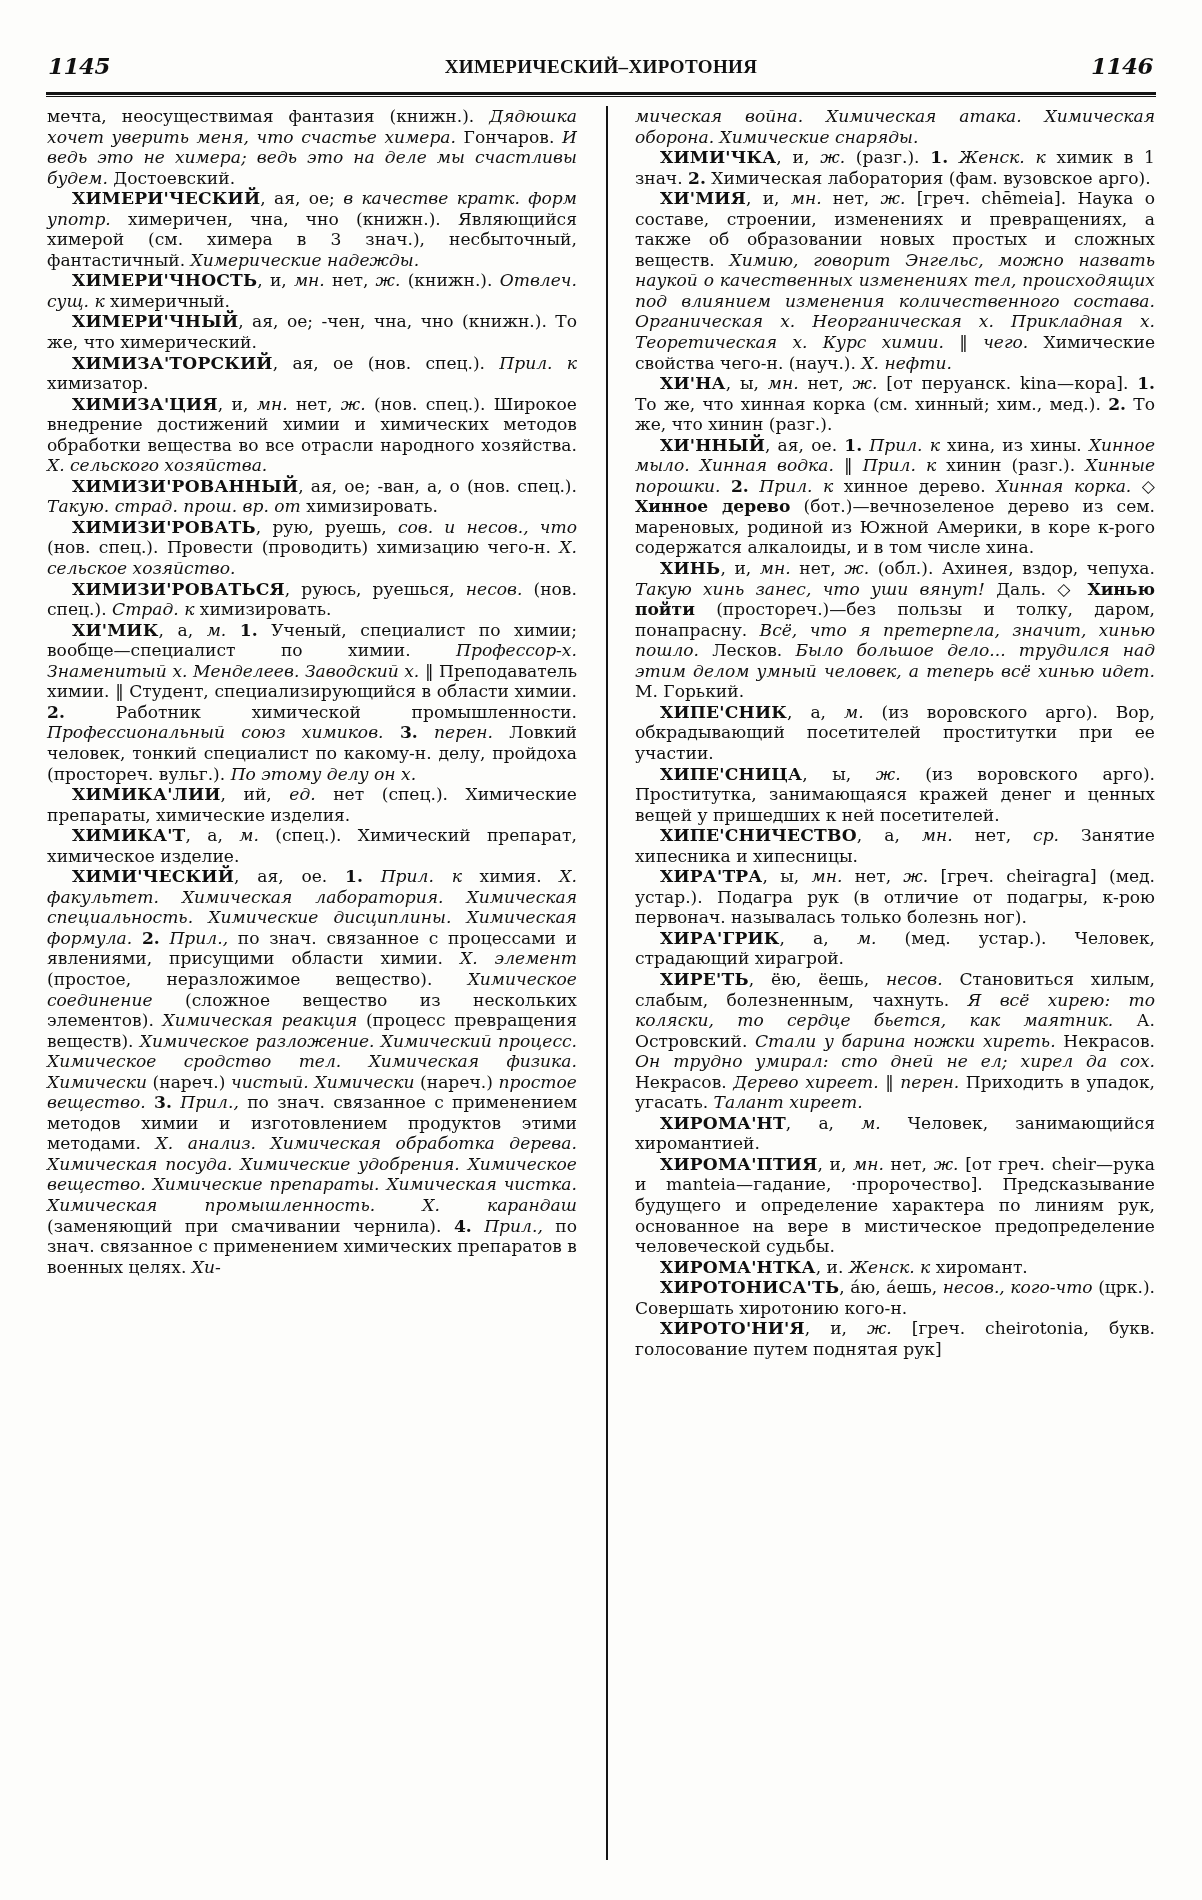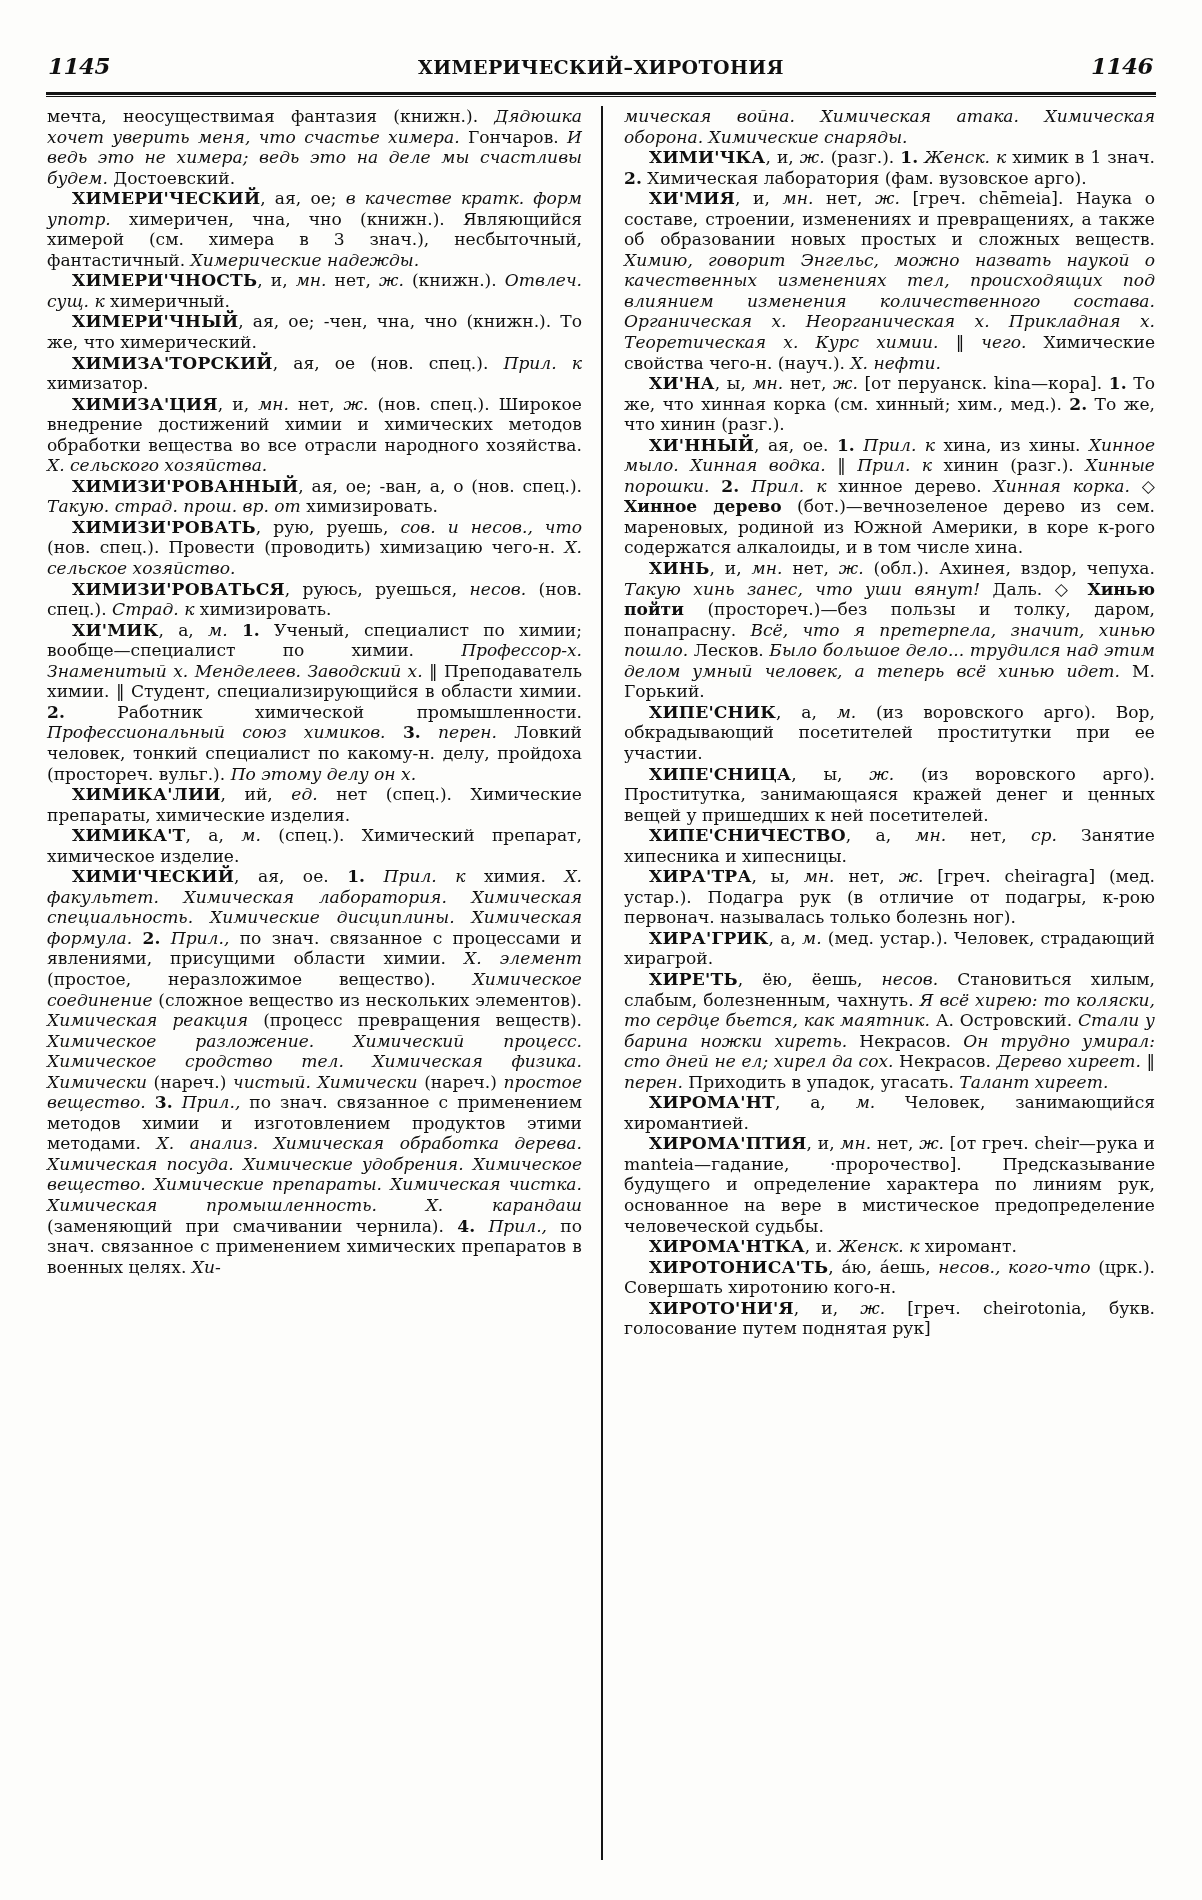--- a/index.html
+++ b/index.html
@@ -42,53 +42,54 @@
   #running-title {
     position: absolute;
     left: 0;
     right: 0;
     top: 2px;
     text-align: center;
     font-weight: bold;
     font-size: 19px;
     letter-spacing: 0.4px;
     line-height: 26px;
+    font-family: Liberation Serif, serif;
   }
   #rule-top {
     position: absolute;
     left: 46px;
     right: 46px;
     top: 92px;
     height: 5px;
     border-top: 3px solid #141414;
     border-bottom: 1px solid #141414;
     box-sizing: border-box;
   }
   
   #columns {
     position: absolute;
     left: 47px;
     right: 47px;
     top: 106px;
     bottom: 40px;
     display: flex;
-    gap: 0;
+    gap: 10px;
   }
   .col {
     width: 50%;
     box-sizing: border-box;
     font-size: 17.1px;
     line-height: 20.55px;
     text-align: justify;
     text-justify: inter-word;
     hyphens: manual;
     word-spacing: 0px;
   }
   .col.left  { padding-right: 19px; }
-  .col.right { padding-left: 21px; border-left: 2px solid #151515; }
+  .col.right { padding-left: 27px; border-left: 2px solid #151515; }
   .col p {
     margin: 0;
     text-indent: 0;
   }
   .col p.entry {
     text-indent: 25px;
   }
   
   .hw {
     font-weight: bold;

